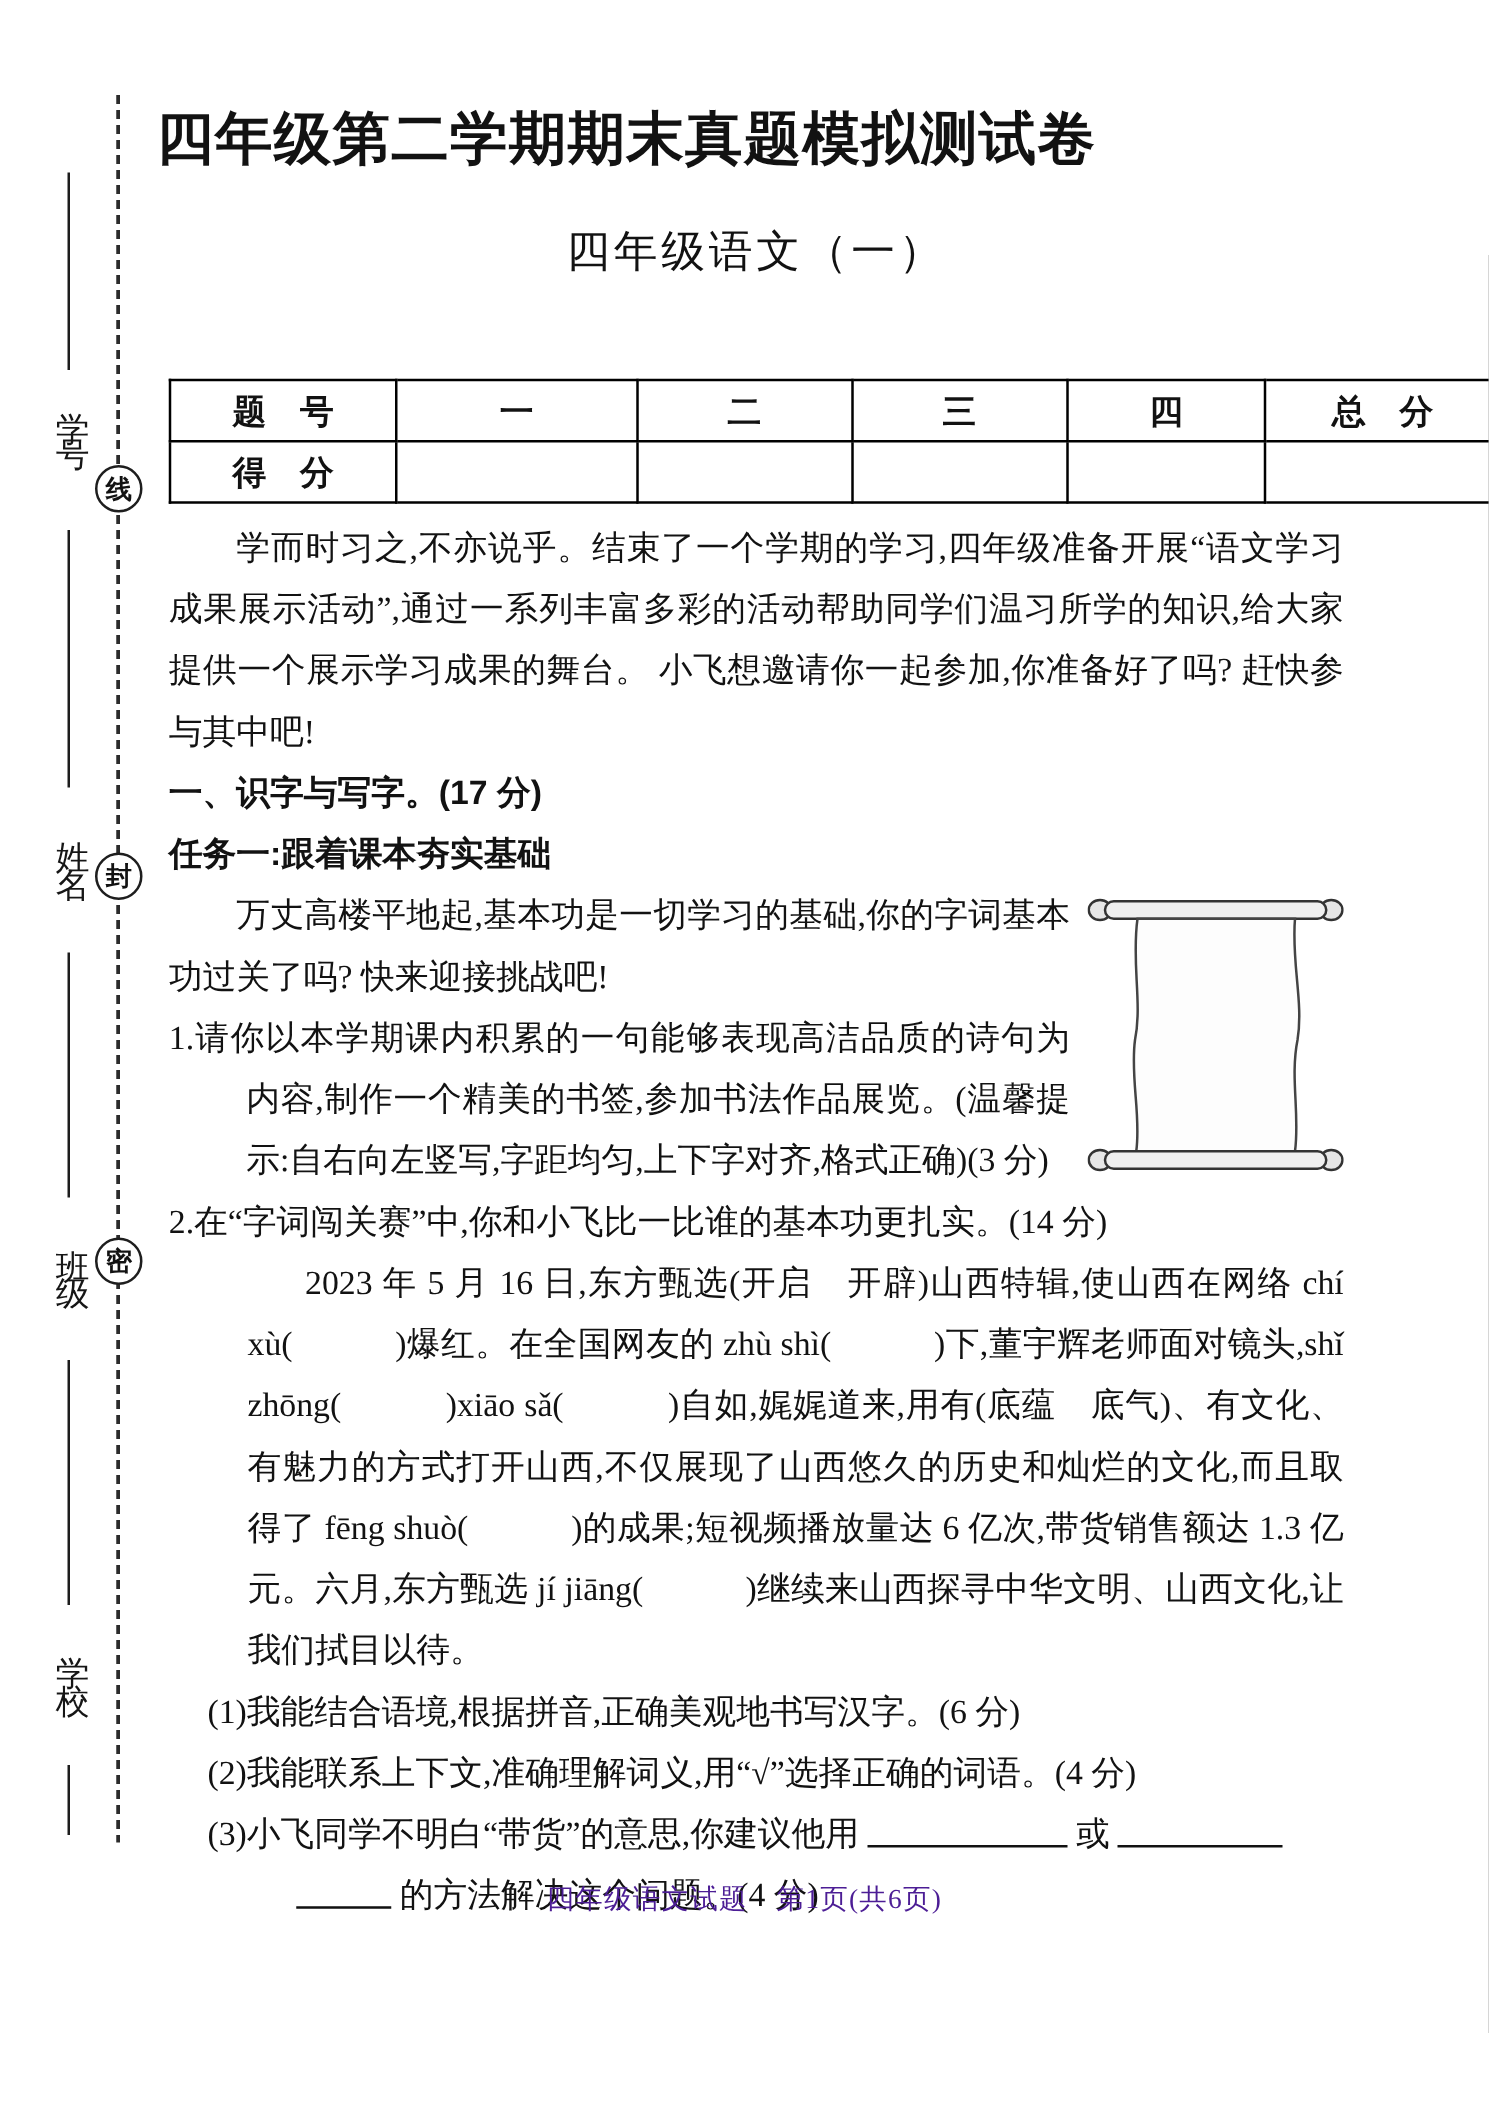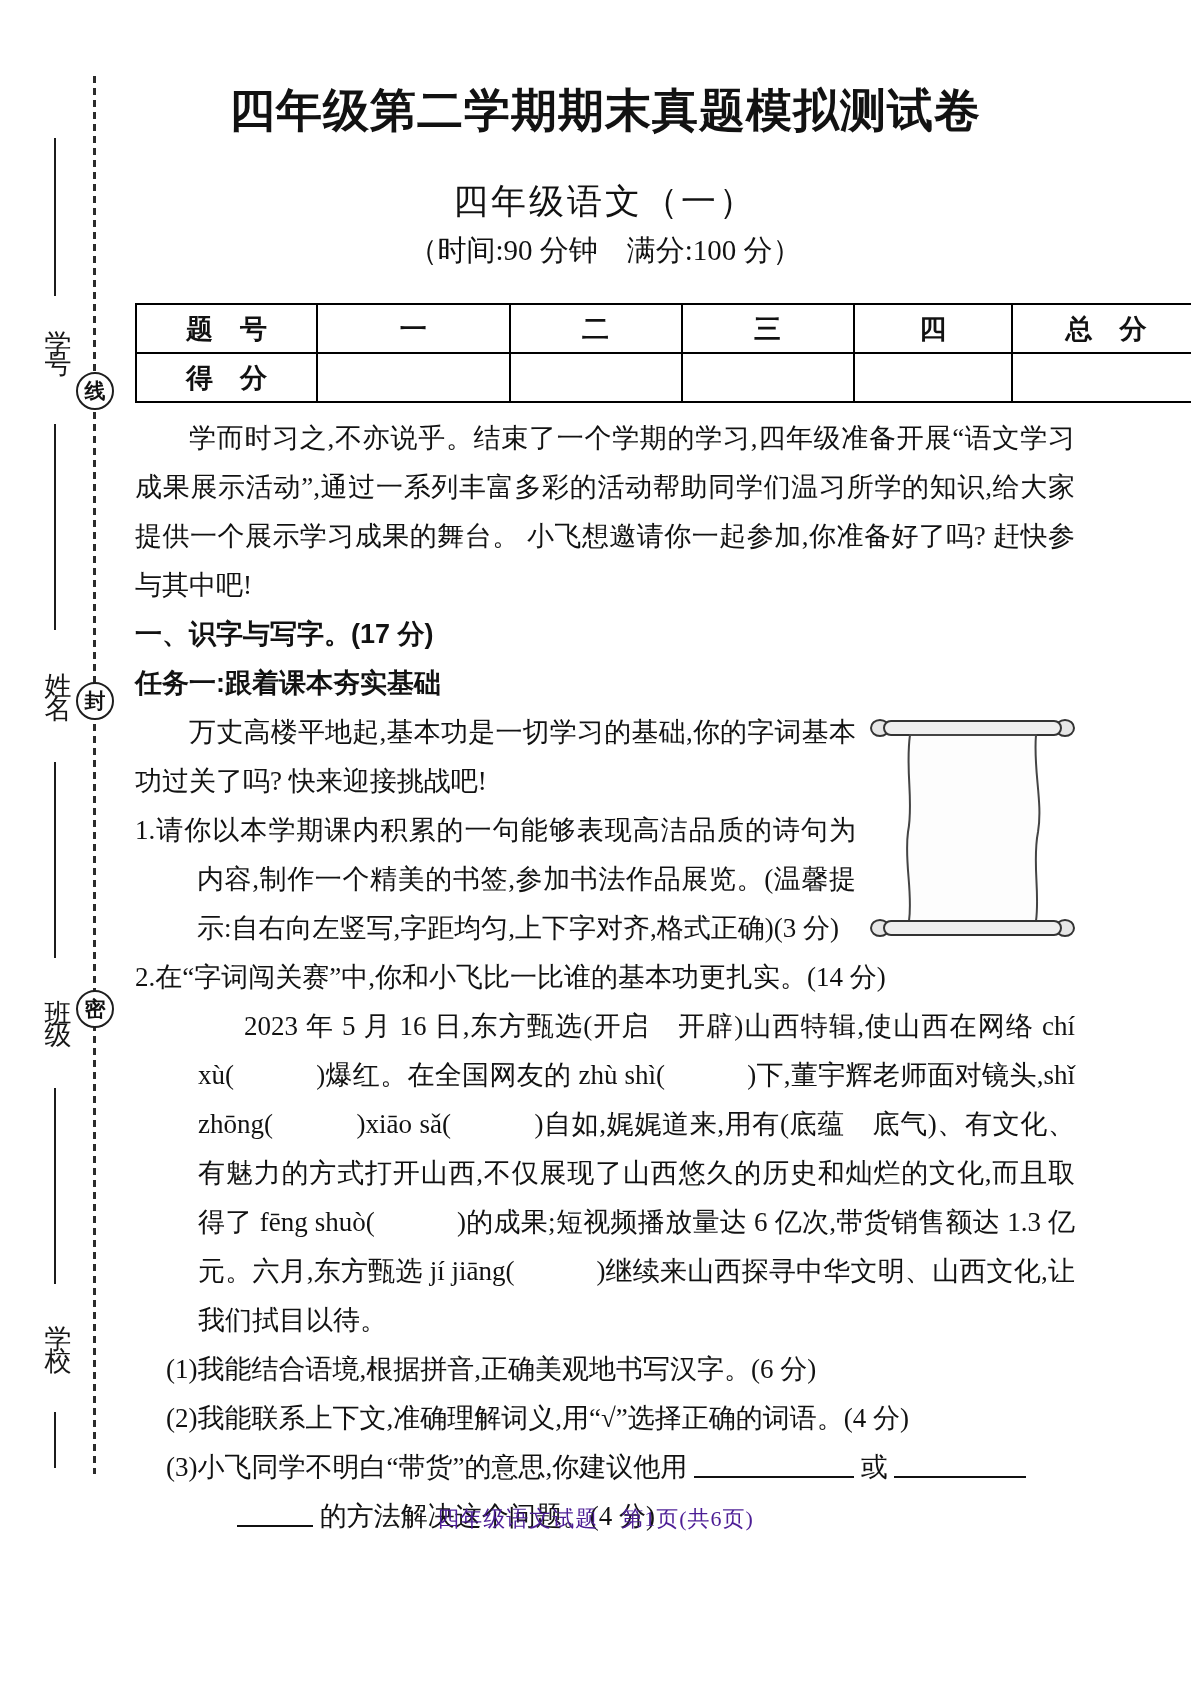--- a/index.html
+++ b/index.html
@@ -19,21 +19,21 @@
     background:#fff;display:flex;align-items:center;justify-content:center;
     font-size:21px;font-weight:bold;z-index:2;
   }
   .m-label{
     position:absolute;left:40px;writing-mode:vertical-lr;letter-spacing:22px;
     font-size:27px;color:#161616;
   }
   .w-line{position:absolute;left:54px;width:2px;background:#1c1c1c;}
 
   
-  .title{position:absolute;top:80px;left:125px;width:960px;text-align:center;
+  .title{position:absolute;top:80px;left:125px;width:960px;
     font-size:46px;font-weight:900;letter-spacing:1px;}
   .subtitle{position:absolute;top:178px;left:135px;width:940px;text-align:center;
     font-size:35px;font-weight:normal;letter-spacing:3px;}
   .meta{position:absolute;top:231px;left:135px;width:940px;text-align:center;font-size:29px;}
 
   
   .score-table-wrap{position:absolute;top:303px;left:135px;width:1066px;}
   table.score{border-collapse:collapse;width:100%;table-layout:fixed;}
   table.score td{
     border:2px solid #000;height:45px;text-align:center;vertical-align:middle;
@@ -87,21 +87,20 @@
   <div class="w-line" style="top:1088px;height:196px;"></div>
   <div class="m-label" style="top:1303px;">学校</div>
   <div class="w-line" style="top:1412px;height:56px;"></div>
 
   <div class="seal-char" style="top:372px;">线</div>
   <div class="seal-char" style="top:682px;">封</div>
   <div class="seal-char" style="top:990px;">密</div>
 
   <div class="title">四年级第二学期期末真题模拟测试卷</div>
   <div class="subtitle">四年级语文（一）</div>
-  <div class="meta">（时间:90 分钟　满分:100 分）</div>
 
   <div class="score-table-wrap">
     <table class="score">
       <colgroup>
         <col style="width:160px">
           <col style="width:170px">
           <col style="width:152px">
         <col style="width:152px">
           <col style="width:140px">
           <col style="width:166px">

